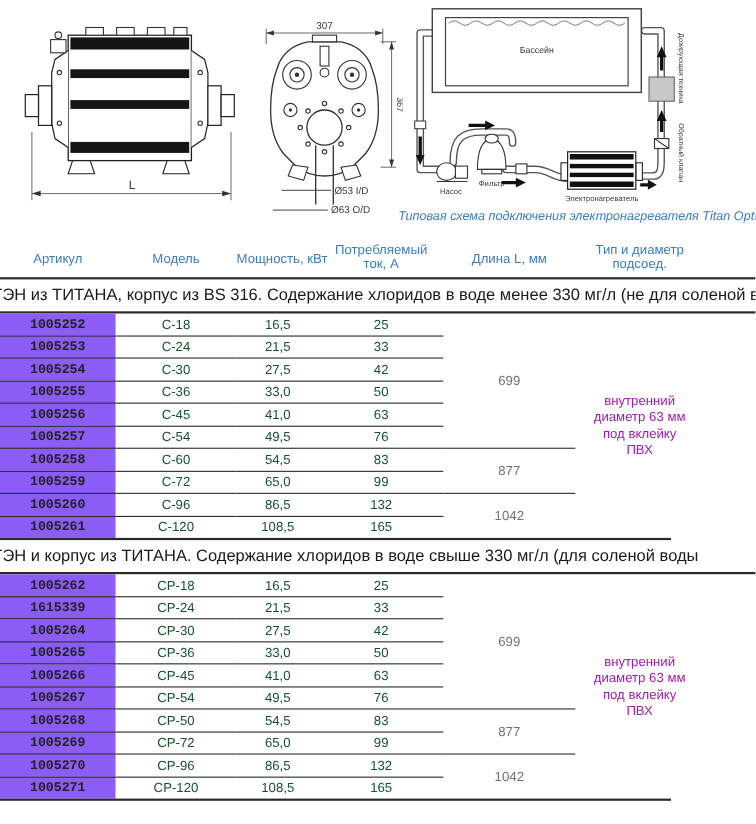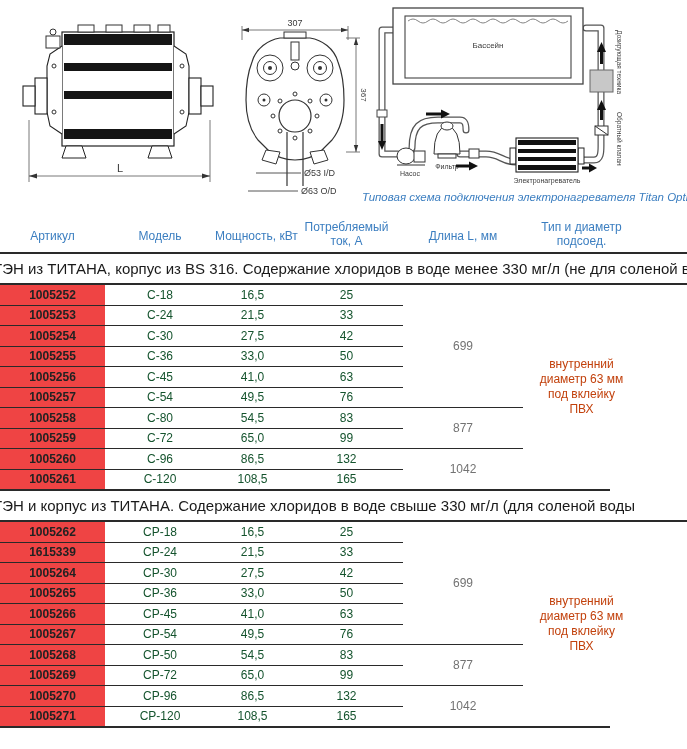--- a/index.html
+++ b/index.html
@@ -17,24 +17,24 @@
   table.head td{height:34px;vertical-align:middle;text-align:center;padding:0;}
   .hh{font-size:12px;color:#3b7ec0;line-height:1.15;display:inline-block;}
   .nw{white-space:nowrap;}
   .w95{width:95px;}
   .w110{width:110px;text-align:center;}
   .rule{width:687px;height:2px;background:#2a2a2a;}
   .sec-title{height:29px;line-height:29px;font-size:15px;color:#1a1a1a;
              white-space:nowrap;margin-left:-7px;overflow:visible;}
   table.data td{height:19.5px;font-size:12px;text-align:center;padding:0;vertical-align:middle;}
   .bb{border-bottom:1.5px solid #2a2a2a;}
-  .art{background:#ef4444;font-weight:bold;color:#222;}
+  .art{background:#8b5cf6;font-weight:bold;color:#222;font-family:Liberation Mono, monospace;}
   .v{color:#14532d;}
   .len{color:#737373;}
-  .type{color:#c2410c;}
+  .type{color:#a21caf;}
   .typenote{display:inline-block;width:86px;line-height:1.25;font-size:12px;}
   .endline{width:610px;height:2px;background:#2a2a2a;}
 </style>
 </head>
 <body>
 
 <div class="page">
 
   <div class="figures">
 
@@ -275,21 +275,21 @@
         <td class="v bb">63</td>
       </tr>
       <tr>
         <td class="art bb">1005257</td>
         <td class="v bb">C-54</td>
         <td class="v bb">49,5</td>
         <td class="v bb">76</td>
       </tr>
       <tr>
         <td class="art bb">1005258</td>
-        <td class="v bb">C-80</td>
+        <td class="v bb">C-60</td>
         <td class="v bb">54,5</td>
         <td class="v bb">83</td>
         <td class="len bb" rowspan="2">877</td>
       </tr>
       <tr>
         <td class="art bb">1005259</td>
         <td class="v bb">C-72</td>
         <td class="v bb">65,0</td>
         <td class="v bb">99</td>
       </tr>

